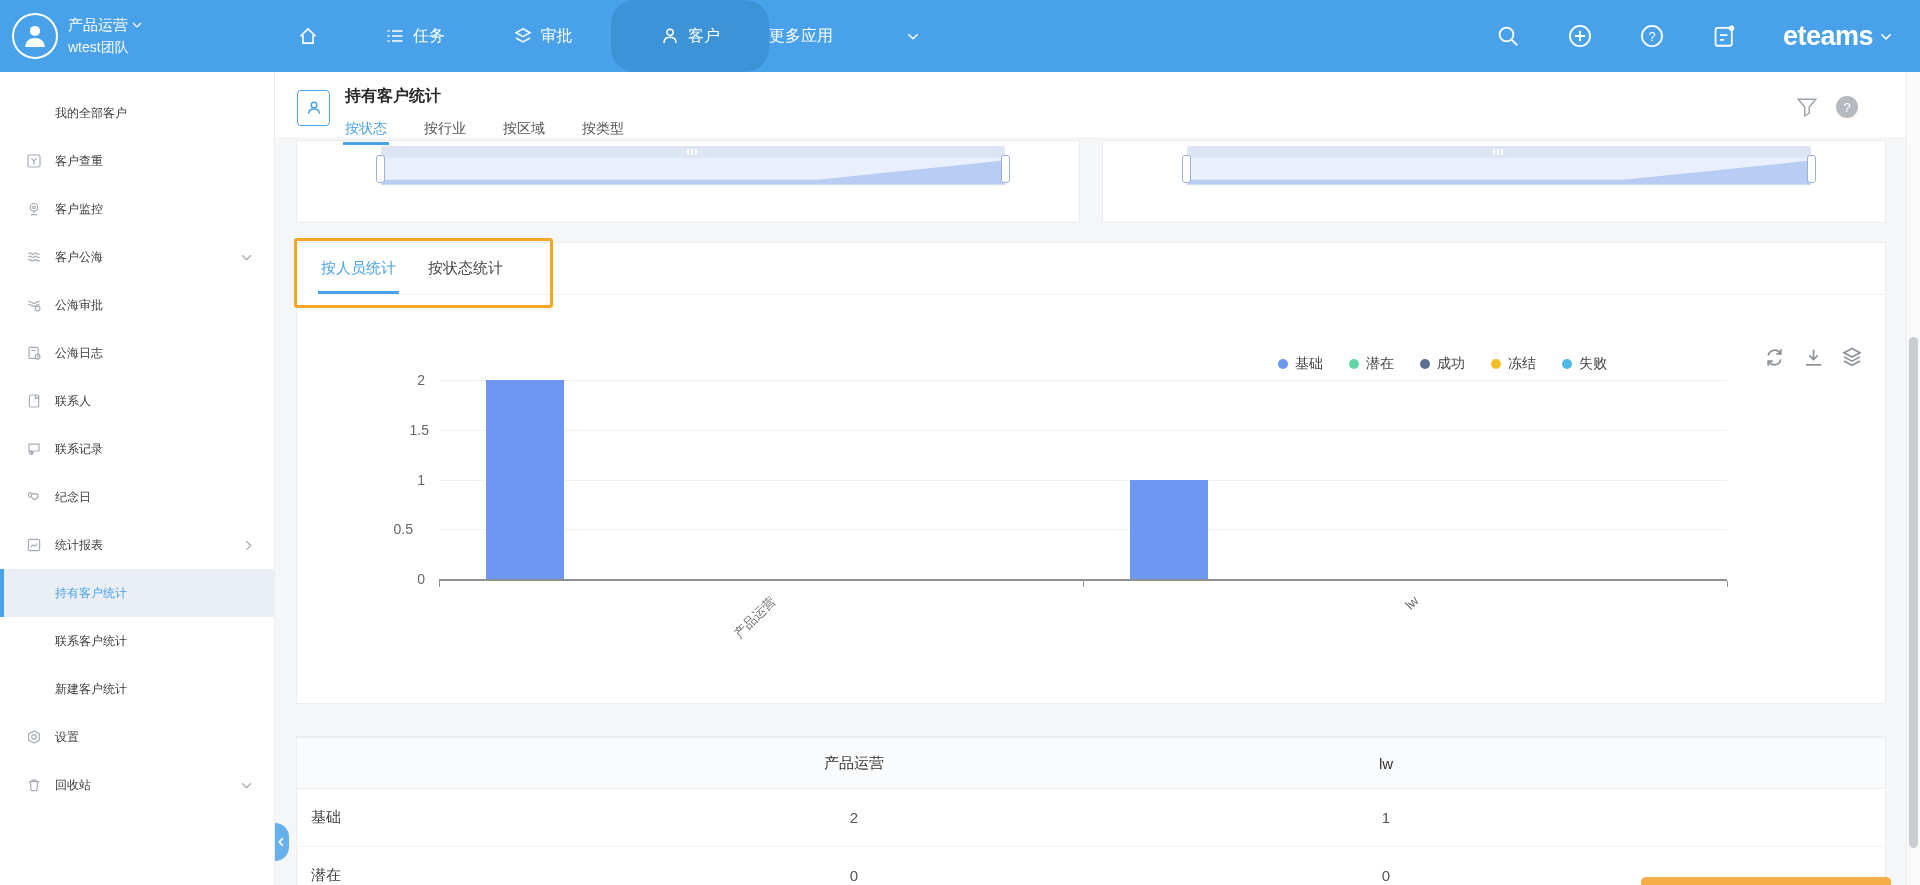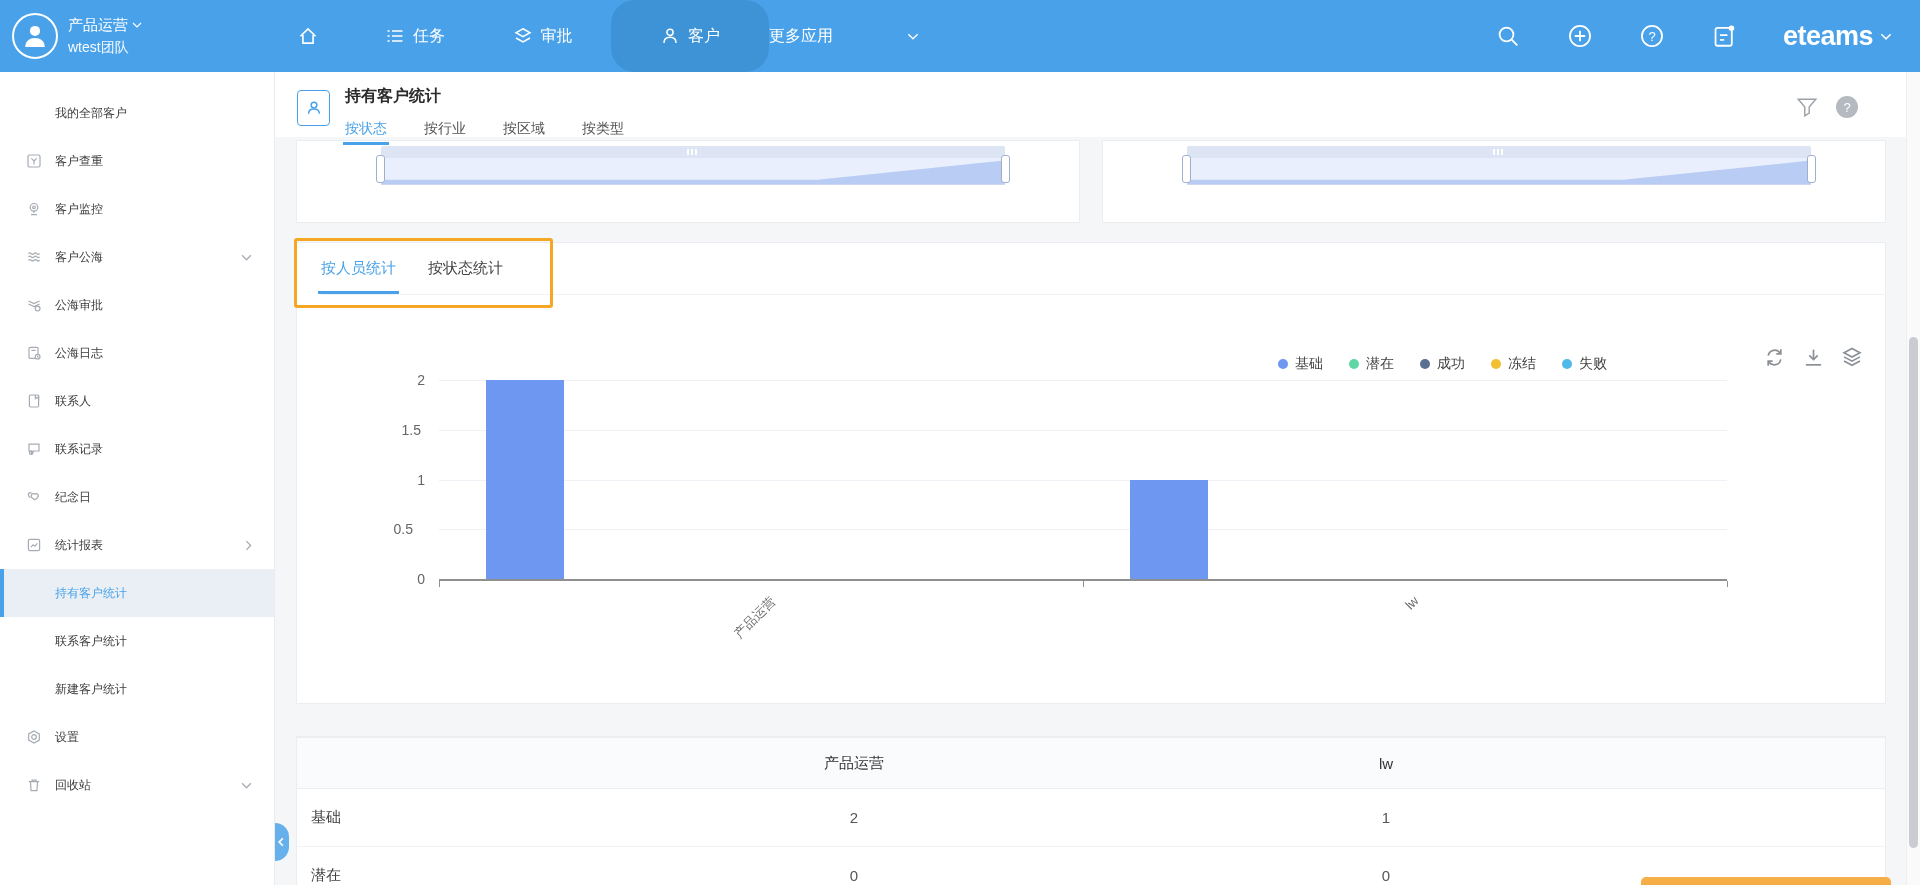--- a/index.html
+++ b/index.html
@@ -445,21 +445,21 @@
         </svg>
     </span>
   </div>
   <div id="chartPlot">
       <div class="ytick-label" style="left: 88px; top: 336px;">0</div>
       <div class="gridline" style="left: 142px; top: 286.25px; width: 1288px;"></div>
       <div class="ytick-label" style="left: 76px; top: 286.25px;">0.5</div>
       <div class="gridline" style="left: 142px; top: 236.5px; width: 1288px;"></div>
       <div class="ytick-label" style="left: 88px; top: 236.5px;">1</div>
       <div class="gridline" style="left: 142px; top: 186.75px; width: 1288px;"></div>
-      <div class="ytick-label" style="left: 84px; top: 186.75px;">1.5</div>
+      <div class="ytick-label" style="left: 92px; top: 186.75px;">1.5</div>
       <div class="gridline" style="left: 142px; top: 137px; width: 1288px;"></div>
       <div class="ytick-label" style="left: 88px; top: 137px;">2</div>
       <div class="axisline" style="left: 142px; top: 336px; width: 1288px;"></div>
       <div class="xtick" style="left: 142px; top: 338px;"></div>
       <div class="xtick" style="left: 786px; top: 338px;"></div>
       <div class="xtick" style="left: 1430px; top: 338px;"></div>
       <div class="bar" style="left: 189px; top: 137px; width: 78px; height: 199px; background: rgb(110, 151, 242);"></div>
       <div class="bar" style="left: 833px; top: 236.5px; width: 78px; height: 99.5px; background: rgb(110, 151, 242);"></div>
       <div class="xlabel" style="left: 380px; top: 350px;">产品运营</div>
       <div class="xlabel" style="left: 1024px; top: 350px;">lw</div>

